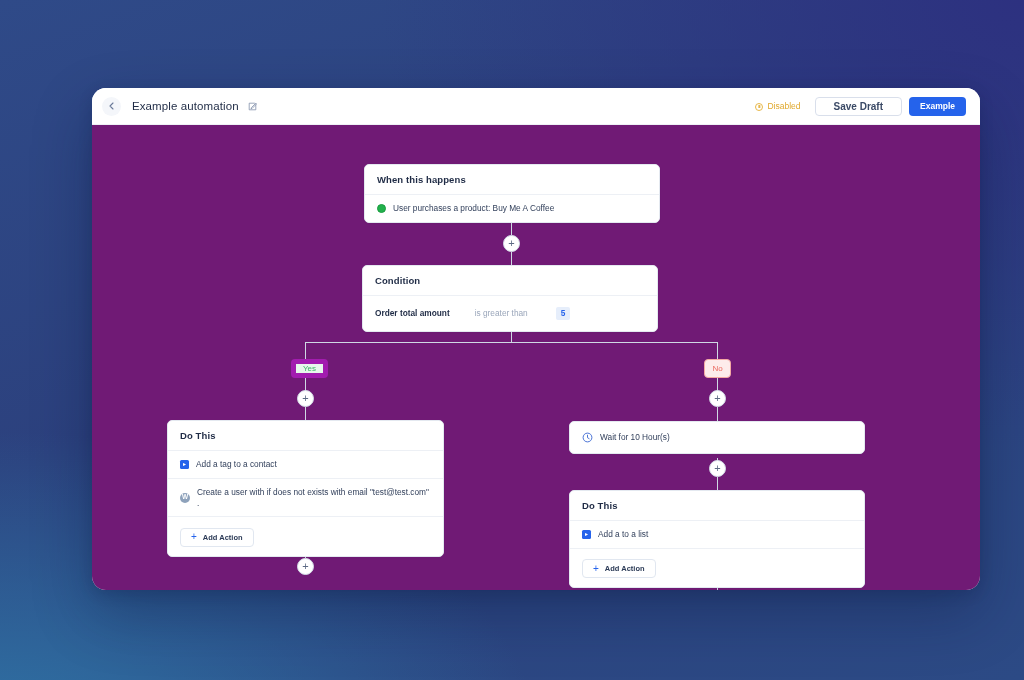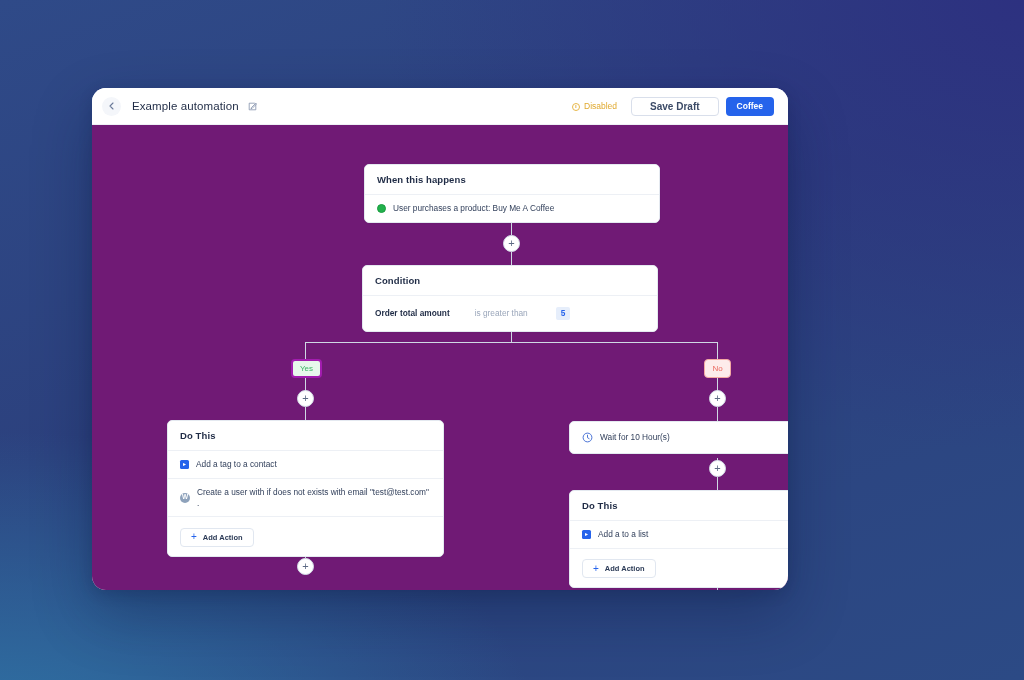--- a/index.html
+++ b/index.html
@@ -17,21 +17,21 @@
       radial-gradient(ellipse 90% 95% at 100% 0%, #2d3180 0%, rgba(45,49,128,0) 70%),
       linear-gradient(160deg, #2f4a88 0%, #2c417e 45%, #2c4a85 100%);
     position: relative;
   }
 
   
   .app-window {
     position: absolute;
     left: 92px;
     top: 88px;
-    width: 696px;
+    width: 888px;
     height: 502px;
     background: #ffffff;
     border-radius: 14px;
     box-shadow: 0 24px 60px rgba(10, 20, 60, 0.33), 0 4px 14px rgba(10,20,60,0.18);
     overflow: hidden;
     display: flex;
     flex-direction: column;
   }
 
   
@@ -264,21 +264,21 @@
     border-radius: 4px;
     display: flex; align-items: center; justify-content: center;
     font-size: 8px;
     font-weight: 400;
     z-index: 3;
     padding: 0 7px;
     cursor: pointer;
   }
   .branch-yes {
     background: #e7f8ec;
-    border: 2px solid #a21caf;
+    border: 5px solid #a21caf;
     color: #3bb566;
   }
   .branch-no {
     background: #fdeceb;
     border: 1px solid #f4a9a3;
     color: #eb6a60;
   }
 </style>
 </head>
 <body>
@@ -300,21 +300,21 @@
     </div>
 
     <div class="topbar-spacer"></div>
 
     <div class="status-badge">
       <span class="status-dot-ring"></span>
       <span>Disabled</span>
     </div>
 
     <button class="btn-save">Save Draft</button>
-    <button class="btn-publish">Coffee</button>
+    <button class="btn-publish">Example</button>
   </div>
 
   <div class="canvas">
 
     <div class="node-card" style="left:272px; top:39px; width:296px;">
       <div class="node-header">When this happens</div>
       <div class="node-row plain">
         <span class="icon-circle-green"></span>
         <span>User purchases a product: Buy Me A Coffee</span>
       </div>

